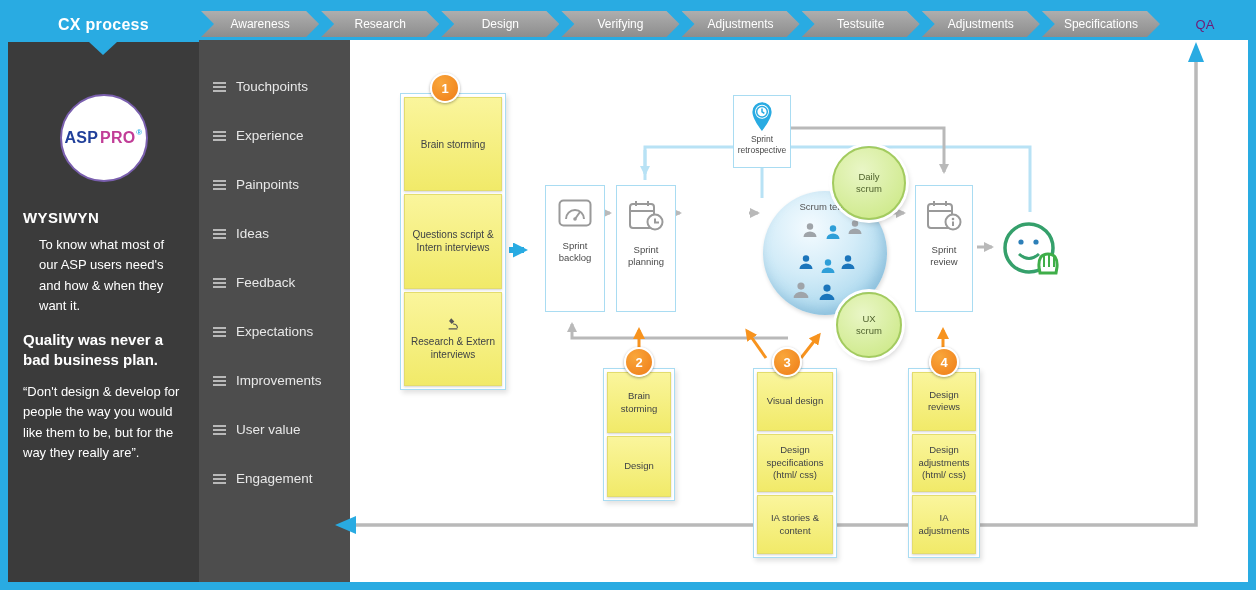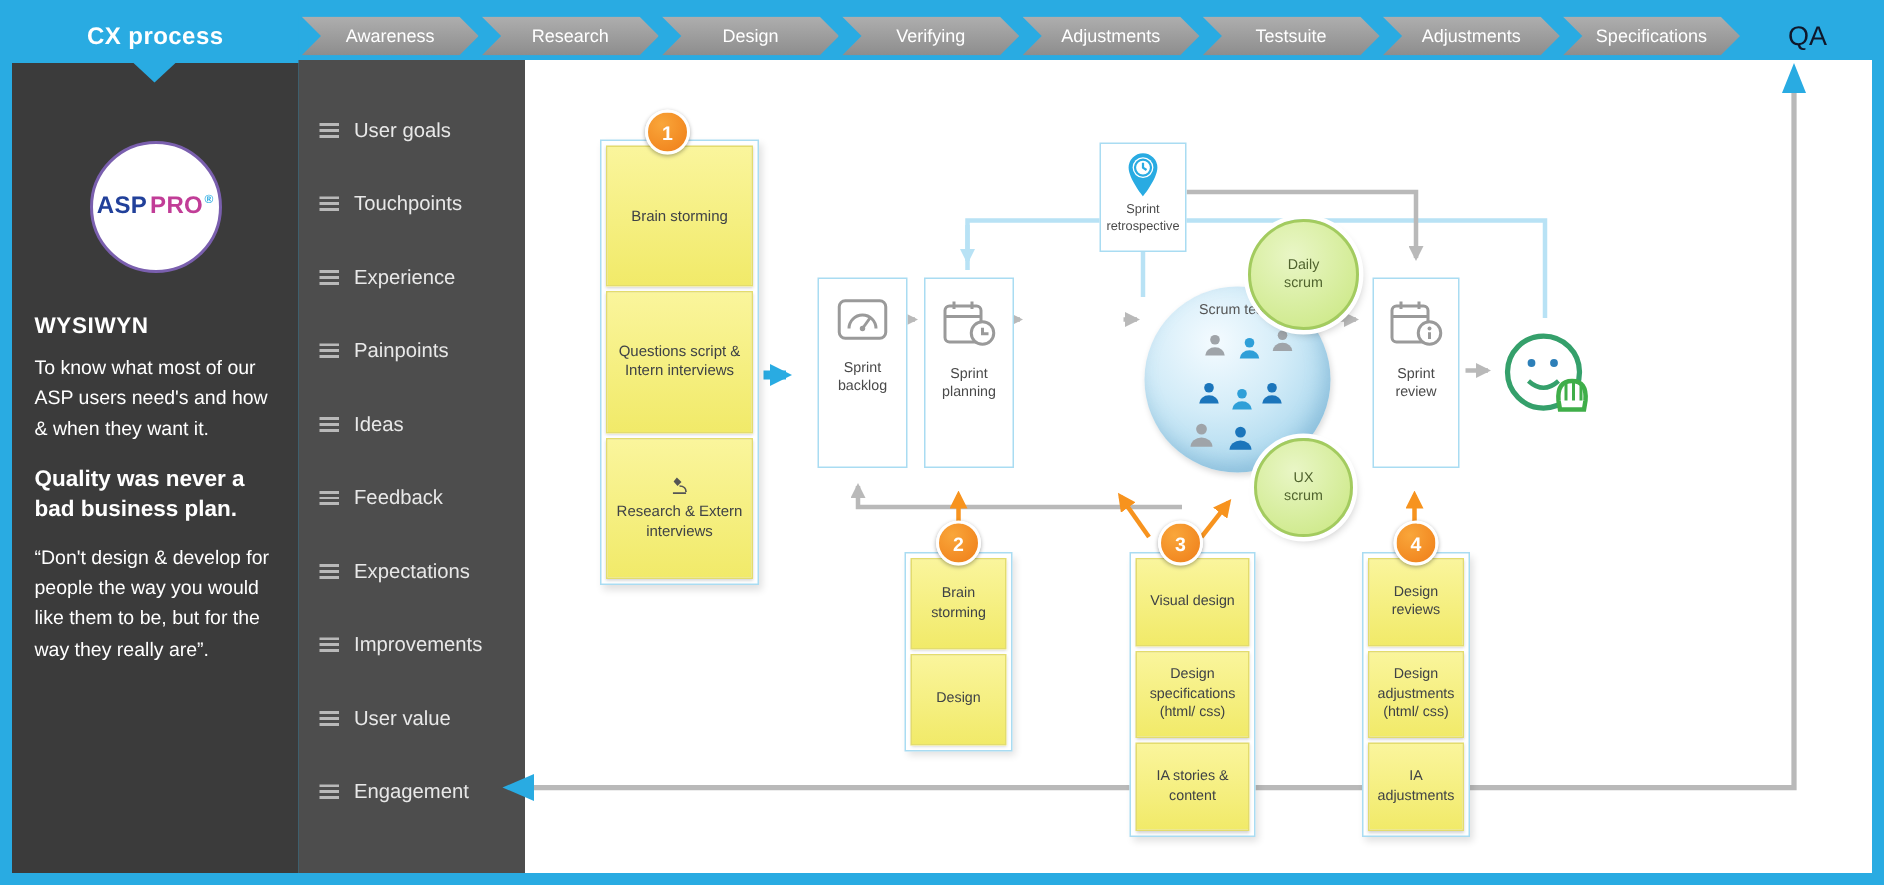--- a/index.html
+++ b/index.html
@@ -10,33 +10,33 @@
   .cx-triangle{position:absolute;left:89px;top:42px;width:0;height:0;border-left:14px solid transparent;border-right:14px solid transparent;border-top:13px solid #29abe2;z-index:6}
 
   
   .left-panel{position:absolute;left:8px;top:42px;width:191px;height:540px;background:#3b3b3b;color:#fff;z-index:1;box-sizing:border-box}
   .logo{width:84px;height:84px;margin:52px auto 0;background:#fff;border-radius:50%;display:flex;align-items:center;justify-content:center;border:2px solid #7a5fae;font-weight:bold;font-size:16px;letter-spacing:.2px}
   .logo-asp{color:#21409a}
   .logo-pro{color:#c13d97;margin-left:2px}
   .logo-reg{color:#29abe2;font-size:8px;position:relative;top:-6px;margin-left:1px}
   .lp-text{padding:24px 15px 0;font-size:13px;line-height:1.55}
   .lp-h1{font-size:15px;font-weight:bold;margin-bottom:6px;letter-spacing:.4px}
-  .lp-p{margin:0 0 14px}
+  .lp-p{margin:0 16px 14px}
   .lp-h2{font-size:15px;font-weight:bold;line-height:1.35;margin-bottom:12px}
   .lp-quote{margin:0}
 
   
   .menu-panel{position:absolute;left:199px;top:40px;width:151px;height:542px;background:#4d4d4d;z-index:1;padding-top:22px;box-sizing:border-box}
   .menu-item{height:49px;display:flex;align-items:center;gap:10px;padding-left:14px;color:#e8e8e8;font-size:13.5px;cursor:pointer}
   .mi{width:13px;height:10px;background:repeating-linear-gradient(180deg,#b9b9b9 0 2px,transparent 2px 4px);flex:none}
 
   
   .topbar{position:absolute;left:199px;top:8px;width:1049px;height:32px;background:#29abe2;display:flex;align-items:stretch;gap:2px;padding:3px 0 3px 2px;box-sizing:border-box;z-index:1}
   .chev{flex:1;background:linear-gradient(180deg,#aeaeae,#8d8d8d);color:#fff;font-size:12px;display:flex;align-items:center;justify-content:center;clip-path:polygon(0 0,calc(100% - 13px) 0,100% 50%,calc(100% - 13px) 100%,0 100%,13px 50%);cursor:pointer}
-  .qa-step{flex:none;width:86px;color:#0f172a;font-size:18px;display:flex;align-items:center;justify-content:center;cursor:pointer}
+  .qa-step{flex:none;width:86px;color:#701a75;font-size:13px;display:flex;align-items:center;justify-content:center;cursor:pointer}
 
   
   .main-bg{position:absolute;left:350px;top:40px;width:898px;height:542px;background:#fff;z-index:0}
   .wires{position:absolute;left:8px;top:8px;width:1240px;height:574px;z-index:5;pointer-events:none}
   .main{position:absolute;left:350px;top:40px;width:898px;height:542px;z-index:10}
 
   .sticky-panel{position:absolute;background:#fff;border:1px solid #a9dcf2;box-shadow:2px 3px 5px rgba(0,0,0,.12);display:flex;flex-direction:column;gap:3px;padding:3px;box-sizing:border-box}
   .p1{left:50px;top:53px;width:106px;height:297px}
   .p2{left:253px;top:328px;width:72px;height:133px}
   .p3{left:403px;top:328px;width:84px;height:190px}
@@ -79,24 +79,20 @@
     </div>
     <div class="lp-text">
       <div class="lp-h1">WYSIWYN</div>
       <p class="lp-p">To know what most of our ASP users need's and how &amp; when they want it.</p>
       <div class="lp-h2">Quality was never a bad business plan.</div>
       <p class="lp-quote">“Don't design &amp; develop for people the way you would like them to be, but for the way they really are”.</p>
     </div>
   </div>
 
   <div class="menu-panel">
-    <div class="menu-item">
-        <span class="mi"></span>
-        <span>User goals</span>
-      </div>
     <div class="menu-item">
         <span class="mi"></span>
         <span>Touchpoints</span>
       </div>
     <div class="menu-item">
         <span class="mi"></span>
         <span>Experience</span>
       </div>
     <div class="menu-item">
         <span class="mi"></span>

